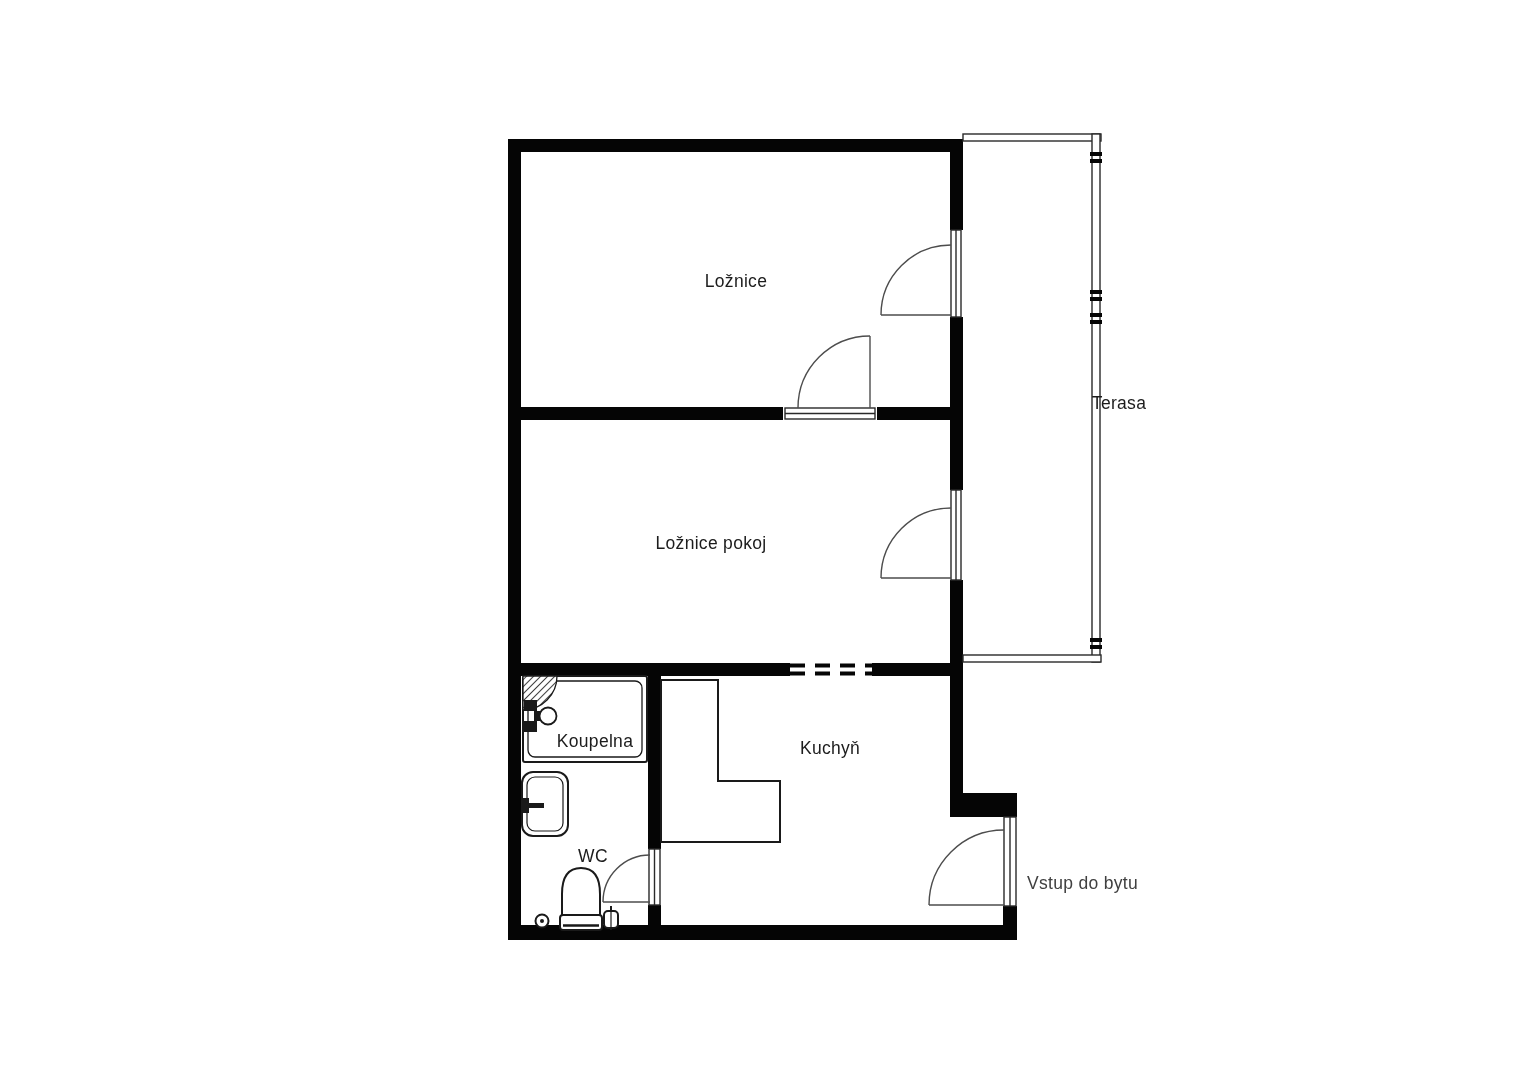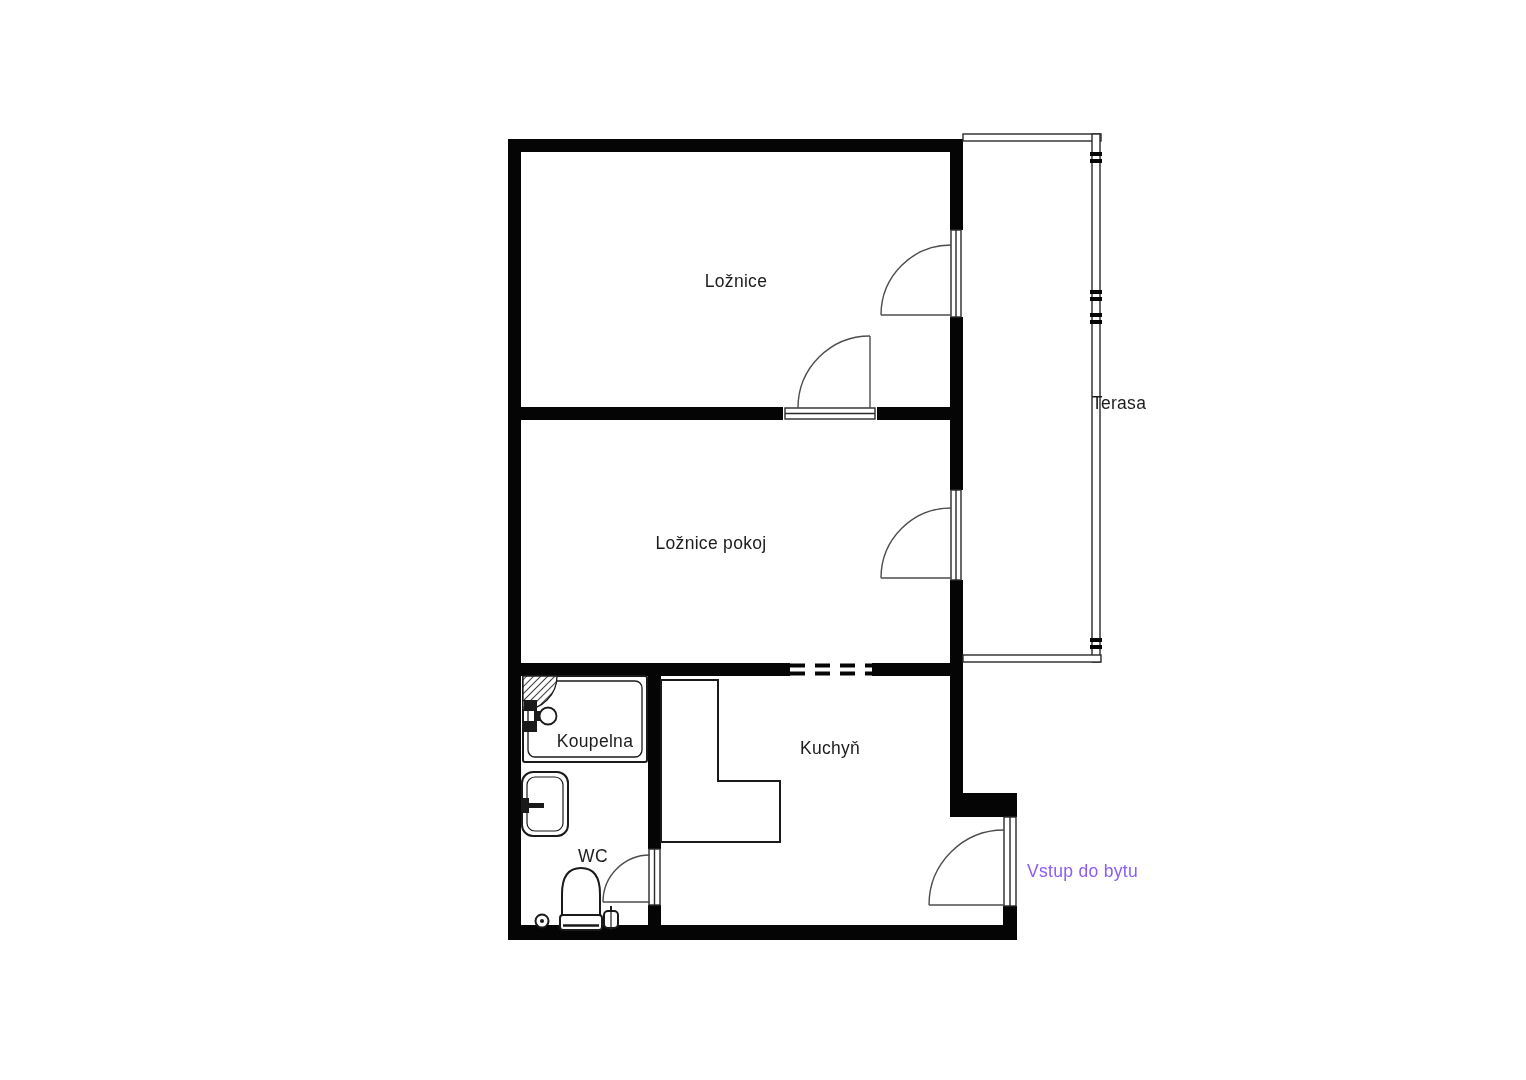--- a/index.html
+++ b/index.html
@@ -17,24 +17,25 @@
     font-size:17.5px;
     color:#1c1c1c;
     letter-spacing:.3px;
     white-space:nowrap;
     user-select:none;
   }
   .label-left{
     position:absolute;
     transform:translateY(-50%);
     font-size:17.5px;
-    color:#8b5cf6;
+    color:#404040;
     letter-spacing:.3px;
     white-space:nowrap;
     user-select:none;
+    margin-top:12px;
   }
 </style>
 </head>
 <body>
 
 <div class="canvas">
 
   <svg class="plan-svg" width="1526" height="1080" viewBox="0 0 1526 1080">
     <defs>
       <pattern id="hatch" width="5" height="5" patternUnits="userSpaceOnUse" patternTransform="rotate(45)">

